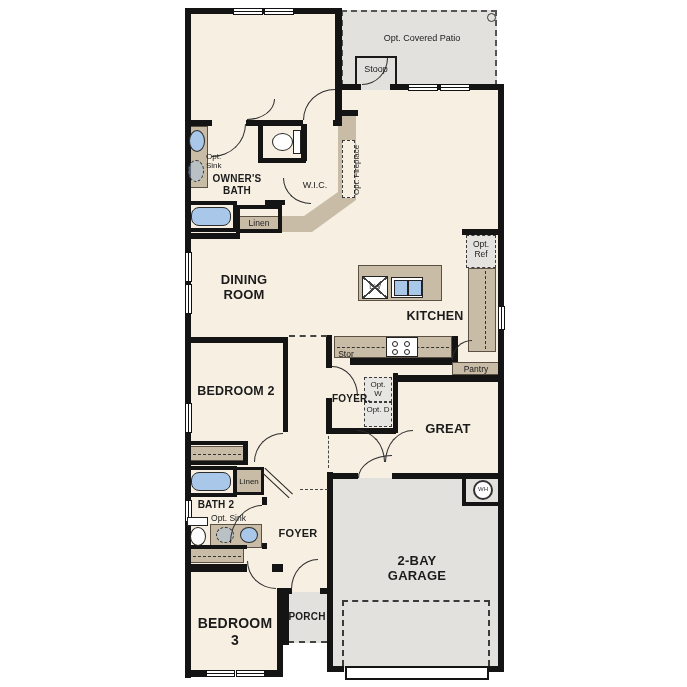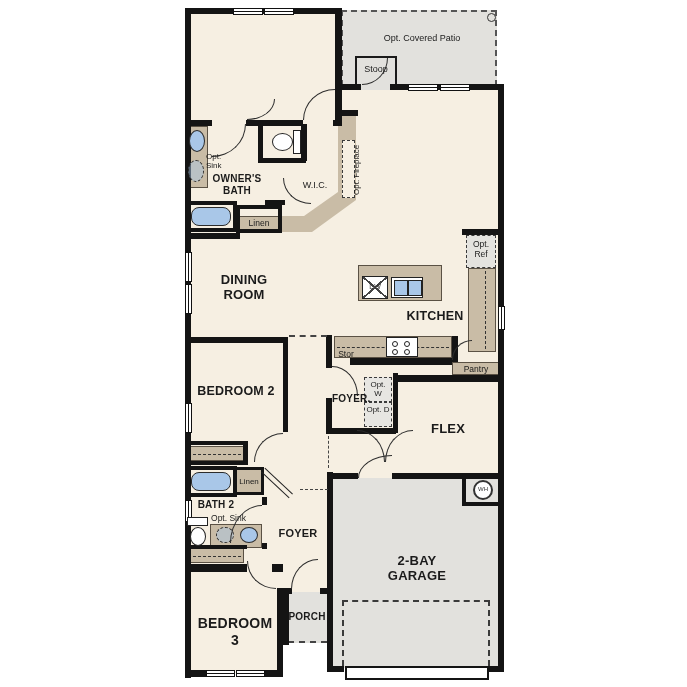--- a/index.html
+++ b/index.html
@@ -214,21 +214,21 @@
   <div class="lbl sm vtext" style="left:352px;top:139px;height:62px;font-size:8px;z-index:8;">Opt. Fireplace</div>
   <div class="lbl sm" style="left:240px;top:218px;width:38px;font-size:8.5px;z-index:8;">Linen</div>
   <div class="lbl" style="left:213px;top:272px;width:62px;font-size:13px;z-index:8;">DINING ROOM</div>
   <div class="lbl" style="left:383px;top:309px;width:64px;font-size:12.5px;z-index:8;margin-left:20px;">KITCHEN</div>
   <div class="lbl sm" style="left:468px;top:239px;width:26px;font-size:8.5px;z-index:8;">Opt. Ref</div>
   <div class="lbl sm" style="left:452px;top:364px;width:48px;font-size:8.5px;z-index:8;">Pantry</div>
   <div class="lbl sm" style="left:334px;top:349px;width:24px;font-size:8.5px;z-index:8;">Stor</div>
   <div class="lbl" style="left:332px;top:393px;width:38px;font-size:10px;z-index:8;">FOYER.</div>
   <div class="lbl sm" style="left:366px;top:380px;width:24px;font-size:8px;z-index:8;">Opt. W</div>
   <div class="lbl sm" style="left:366px;top:405px;width:24px;font-size:8px;z-index:8;">Opt. D</div>
-  <div class="lbl" style="left:420px;top:421px;width:56px;font-size:13px;z-index:8;">FLEX</div>
+  <div class="lbl" style="left:420px;top:421px;width:56px;font-size:13px;z-index:8;">GREAT</div>
   <div class="lbl" style="left:194px;top:384px;width:84px;font-size:12.5px;z-index:8;">BEDROOM 2</div>
   <div class="lbl" style="left:192px;top:499px;width:48px;font-size:10px;z-index:8;">BATH 2</div>
   <div class="lbl sm" style="left:201px;top:513px;width:55px;font-size:8.5px;z-index:8;">Opt. Sink</div>
   <div class="lbl" style="left:272px;top:527px;width:52px;font-size:11px;z-index:8;">FOYER</div>
   <div class="lbl" style="left:193px;top:615px;width:84px;font-size:14px;z-index:8;">BEDROOM 3</div>
   <div class="lbl" style="left:285px;top:611px;width:44px;font-size:10px;z-index:8;">PORCH</div>
   <div class="lbl" style="left:382px;top:553px;width:70px;font-size:13px;z-index:8;">2-BAY GARAGE</div>
 
 </div>
 

